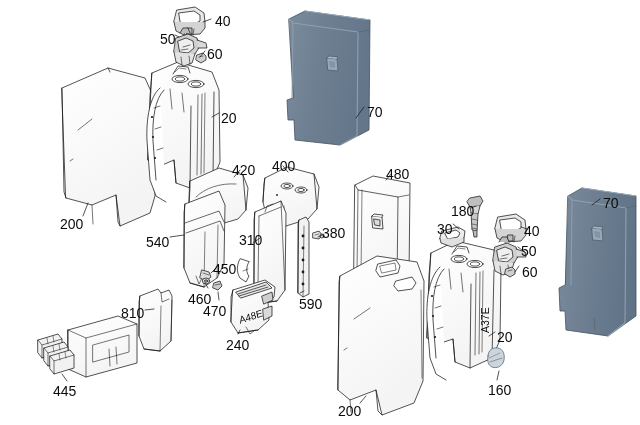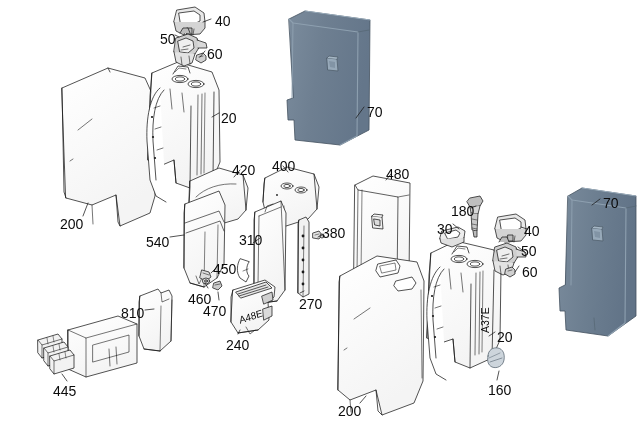--- a/index.html
+++ b/index.html
@@ -427,21 +427,21 @@
   <div class="lbl" style="left:221px;top:110px">20</div>
   <div class="lbl" style="left:60px;top:216px">200</div>
   <div class="lbl" style="left:232px;top:162px">420</div>
   <div class="lbl" style="left:272px;top:158px">400</div>
   <div class="lbl" style="left:146px;top:234px">540</div>
   <div class="lbl" style="left:239px;top:232px">310</div>
   <div class="lbl" style="left:322px;top:225px">380</div>
   <div class="lbl" style="left:213px;top:261px">450</div>
   <div class="lbl" style="left:188px;top:291px">460</div>
   <div class="lbl" style="left:203px;top:303px">470</div>
-  <div class="lbl" style="left:299px;top:296px">270</div>
+  <div class="lbl" style="left:299px;top:296px">590</div>
   <div class="lbl" style="left:121px;top:305px">810</div>
   <div class="lbl" style="left:226px;top:337px">240</div>
   <div class="lbl" style="left:53px;top:383px">445</div>
   <div class="lbl" style="left:367px;top:104px">70</div>
   <div class="lbl" style="left:386px;top:166px">480</div>
   <div class="lbl" style="left:451px;top:203px">180</div>
   <div class="lbl" style="left:437px;top:221px">30</div>
   <div class="lbl" style="left:524px;top:223px">40</div>
   <div class="lbl" style="left:521px;top:243px">50</div>
   <div class="lbl" style="left:522px;top:264px">60</div>

